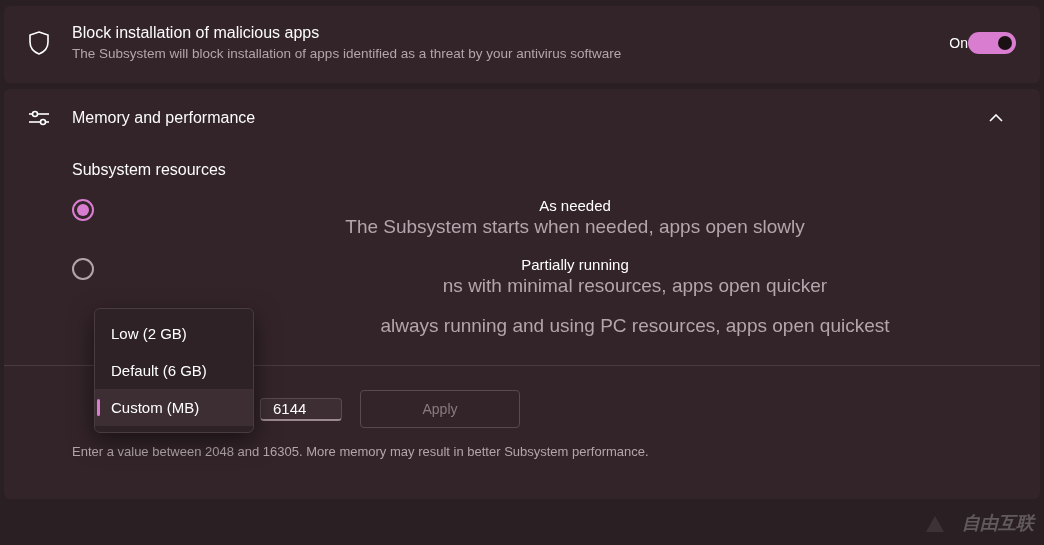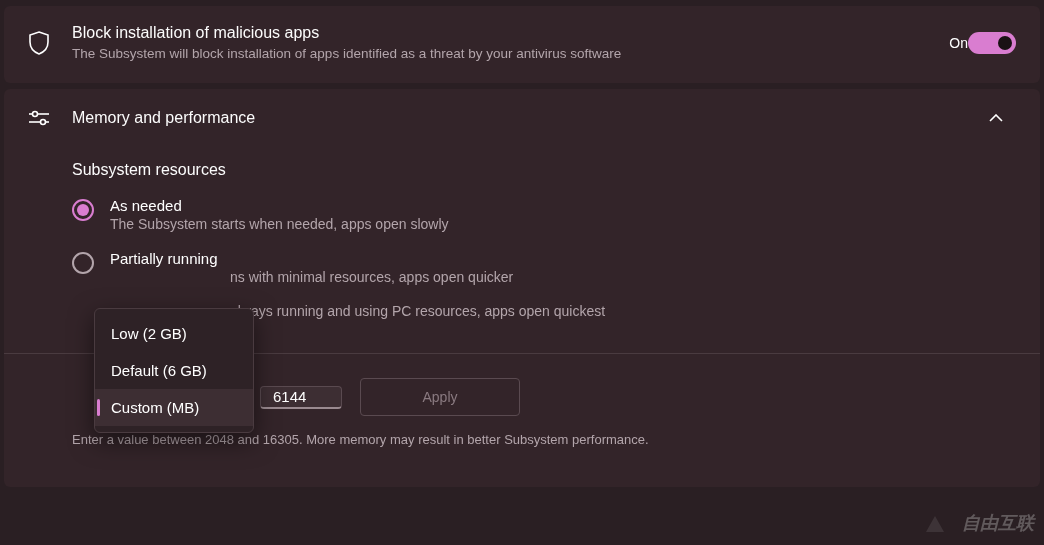--- a/index.html
+++ b/index.html
@@ -111,28 +111,28 @@
   .radio.selected {
     border-color: #d97dd0;
   }
   .radio.selected::after {
     content: "";
     position: absolute;
     inset: 3px;
     background: #d97dd0;
     border-radius: 50%;
   }
-  .radio-texts { flex: 1; }
+  .radio-texts { flex: 1; text-align: center; }
   .radio-label {
     font-size: 15px;
     color: #ffffff;
     margin-bottom: 2px;
   }
   .radio-desc {
-    font-size: 14px;
+    font-size: 19px;
     color: #b3a5ab;
   }
   .divider {
     height: 1px;
     background: #4a3b40;
     margin: 0 0 24px 0;
   }
   .bottom-controls {
     display: flex;
     align-items: center;

